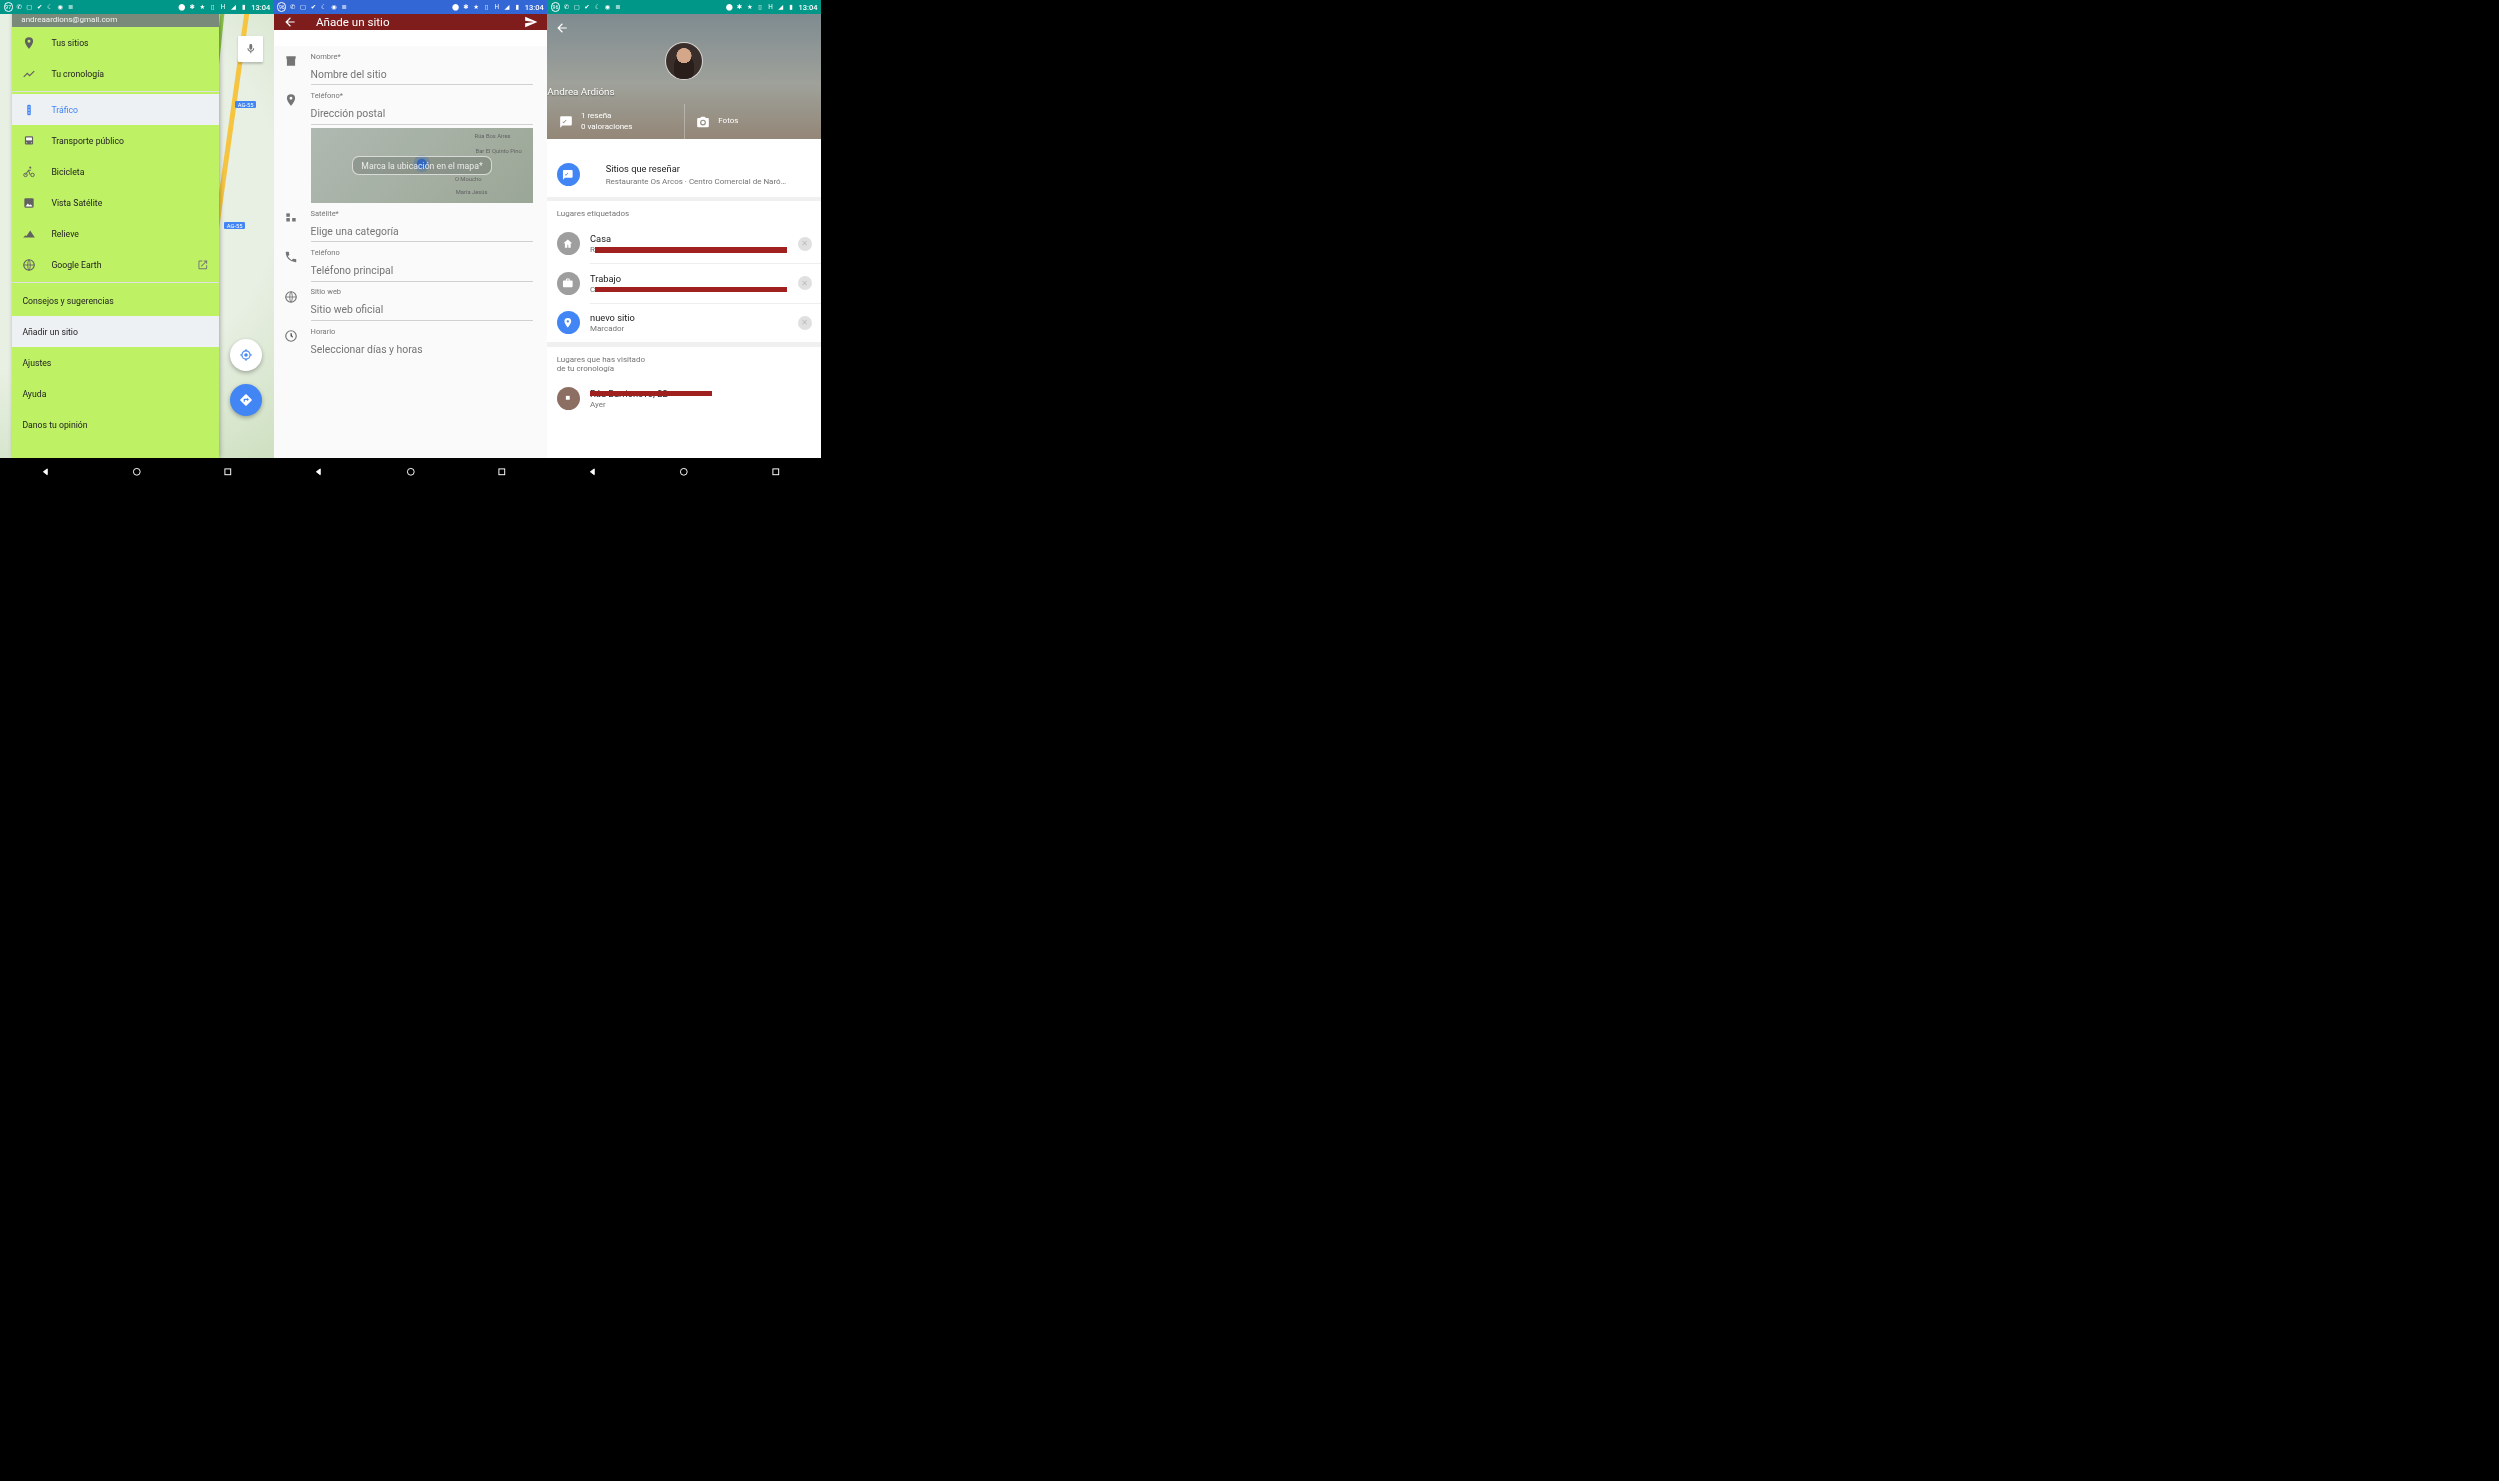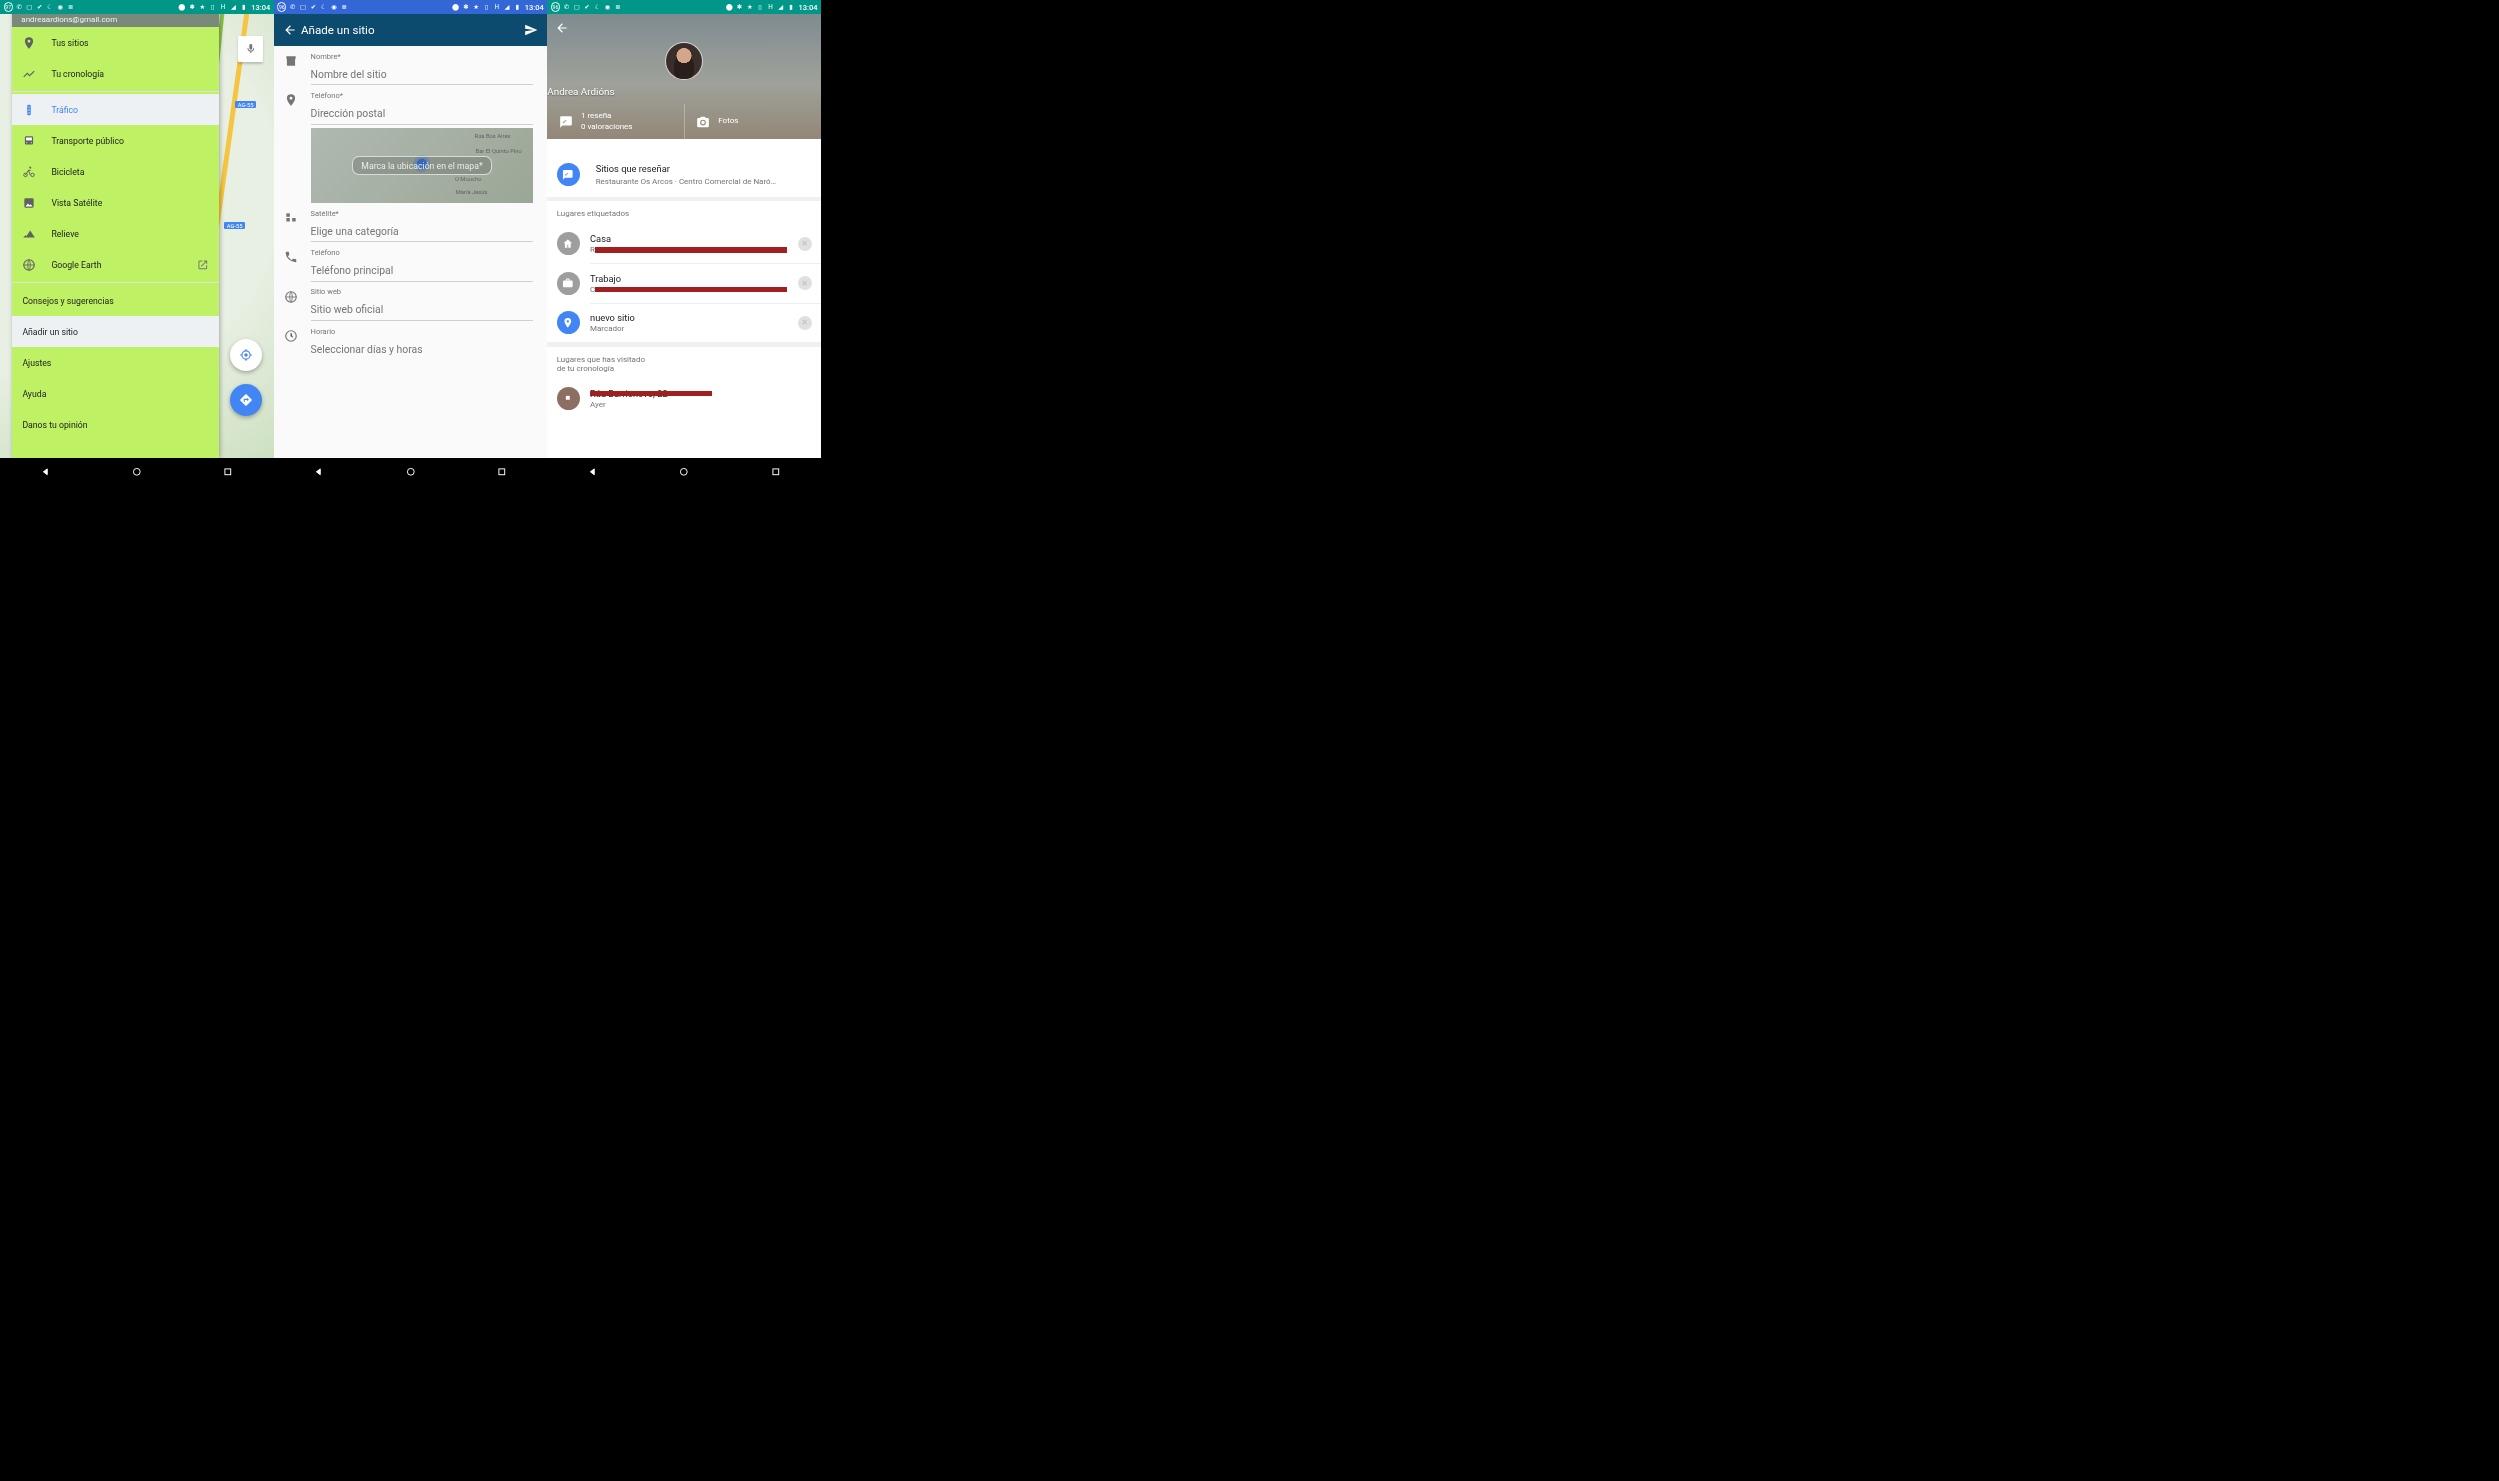--- a/index.html
+++ b/index.html
@@ -40,21 +40,21 @@
 .p1-item .launch { margin-left:auto; color:#757575; }
 .p1-div { height:0.6px; background:#e0e0e0; margin: 2.3px 0; }
 .p1-plain { display:flex; align-items:center; height:31px; padding:0 10.4px; font-size:8.7px; color:#212121; cursor:pointer; }
 .p1-plain.active { background:#eef1f3;text-align:center; }
 .p1-mic { position:absolute; top: 22px; right: 10.4px; width:25.5px; height:25.5px; border-radius:1.2px; background:#fff; display:flex; align-items:center; justify-content:center; box-shadow:0 1.2px 2.3px rgba(0,0,0,0.2); }
 .p1-fab { position:absolute; width:32px; height:32px; border-radius:50%; display:flex; align-items:center; justify-content:center; box-shadow:0 1.7px 4.6px rgba(0,0,0,0.3); }
 .p1-fab.loc { background:#fff; right: 11.6px; bottom: 87px; color:#4285f4; }
 .p1-fab.dir { background:#4285f4; right: 11.6px; bottom: 42px; color:#fff; }
 
 
-.p2-appbar { height: 32px; background:#0c4a6e; display:flex; align-items:center; padding: 0 9.3px; gap: 4px; color:#fff; }
+.p2-appbar { height: 16px; background:#7f1d1d; display:flex; align-items:center; padding: 0 9.3px; gap: 19px; color:#fff; }
 .p2-appbar .title { font-size:11.6px; flex:1; }
 .p2-content { position:absolute; top:46px; left:0; right:0; bottom:28px; overflow-y:auto; background:#fafafa; }
 .p2-row { display:flex; padding: 5.8px 9.3px 0; gap: 11.6px; }
 .p2-iconcol { width: 16px; display:flex; justify-content:center; color:#757575; padding-top: 2.3px; }
 .p2-fieldcol { flex:1; padding-right: 4.6px; }
 .p2-label { font-size:7.5px; color:#757575; margin-bottom: 5.8px; }
 .p2-input { font-size:10.4px; color:#bdbdbd; border:none; border-bottom:0.6px solid #d0d0d0; width:100%; padding: 1.2px 0 3.5px; background:transparent; }
 .p2-map { height: 75px; background: linear-gradient(135deg,#bfc9c0,#a8b5a3); position:relative; margin-top: 3.5px; filter: brightness(0.92); }
 .p2-map .overlay { position:absolute; inset:0; display:flex; align-items:center; justify-content:center; }
 .p2-map .chip { border:0.6px solid rgba(255,255,255,0.8); color:#fff; padding: 3.5px 8px; border-radius:7px; font-size:8.7px; background:rgba(0,0,0,0.15); }
@@ -66,21 +66,21 @@
 .p3-hero::after { content:''; position:absolute; inset:0; background: rgba(0,0,0,0.12); }
 .p3-back { position:absolute; top: 21px; left: 8px; z-index:2; }
 .p3-avatar { position:absolute; top: 42px; left:50%; transform:translateX(-50%); width:38px; height:38px; border-radius:50%; background:#3a2e2a; border:1.2px solid rgba(255,255,255,0.8); z-index:2; overflow:hidden; }
 .p3-avatar::after { content:''; position:absolute; inset:0; background: radial-gradient(circle at 50% 35%, #d4a78a 0 25%, transparent 26%), radial-gradient(ellipse at 50% 70%, #2a1e1a 0 40%, transparent 41%); }
 .p3-name { position:absolute; top: 86px; width:100%; text-align:left; font-size:9.8px; z-index:2; text-shadow:0 0.6px 1.2px rgba(0,0,0,0.4); }
 .p3-stats { position:absolute; bottom:0; left:0; right:0; height:35px; display:flex; z-index:2; }
 .p3-stat { flex:1; display:flex; align-items:center; gap:8px; padding: 0 11.6px; }
 .p3-stat + .p3-stat { border-left:0.6px solid rgba(255,255,255,0.3); }
 .p3-stat .txt { font-size:8px; line-height:1.3; }
 .p3-content { position:absolute; top:153px; left:0; right:0; bottom:28px; background:#fff; overflow-y:auto; }
-.p3-card { display:flex; padding: 10.4px 9.3px; gap: 16px; align-items:flex-start; }
+.p3-card { display:flex; padding: 10.4px 9.3px; gap: 26px; align-items:flex-start; }
 .p3-card .circ { width:23px; height:23px; border-radius:50%; background:#4285f4; display:flex; align-items:center; justify-content:center; color:#fff; flex-shrink:0; }
 .p3-card .c-title { font-size:9.3px; color:#212121; margin-bottom:2.3px; }
 .p3-card .c-sub { font-size:8px; color:#757575; white-space:nowrap; overflow:hidden; text-overflow:ellipsis; }
 .p3-sect { font-size:8px; color:#757575; padding: 8px 9.3px 5.8px; }
 .p3-sect .l2 { display:block; }
 .p3-place { display:flex; align-items:center; padding: 8px 9.3px; gap: 10.4px; }
 .p3-place .circ { width:23px; height:23px; border-radius:50%; display:flex; align-items:center; justify-content:center; color:#fff; flex-shrink:0; }
 .p3-place.home .circ { background:#9e9e9e; }
 .p3-place.work .circ { background:#9e9e9e; }
 .p3-place.marker .circ { background:#4285f4; }

